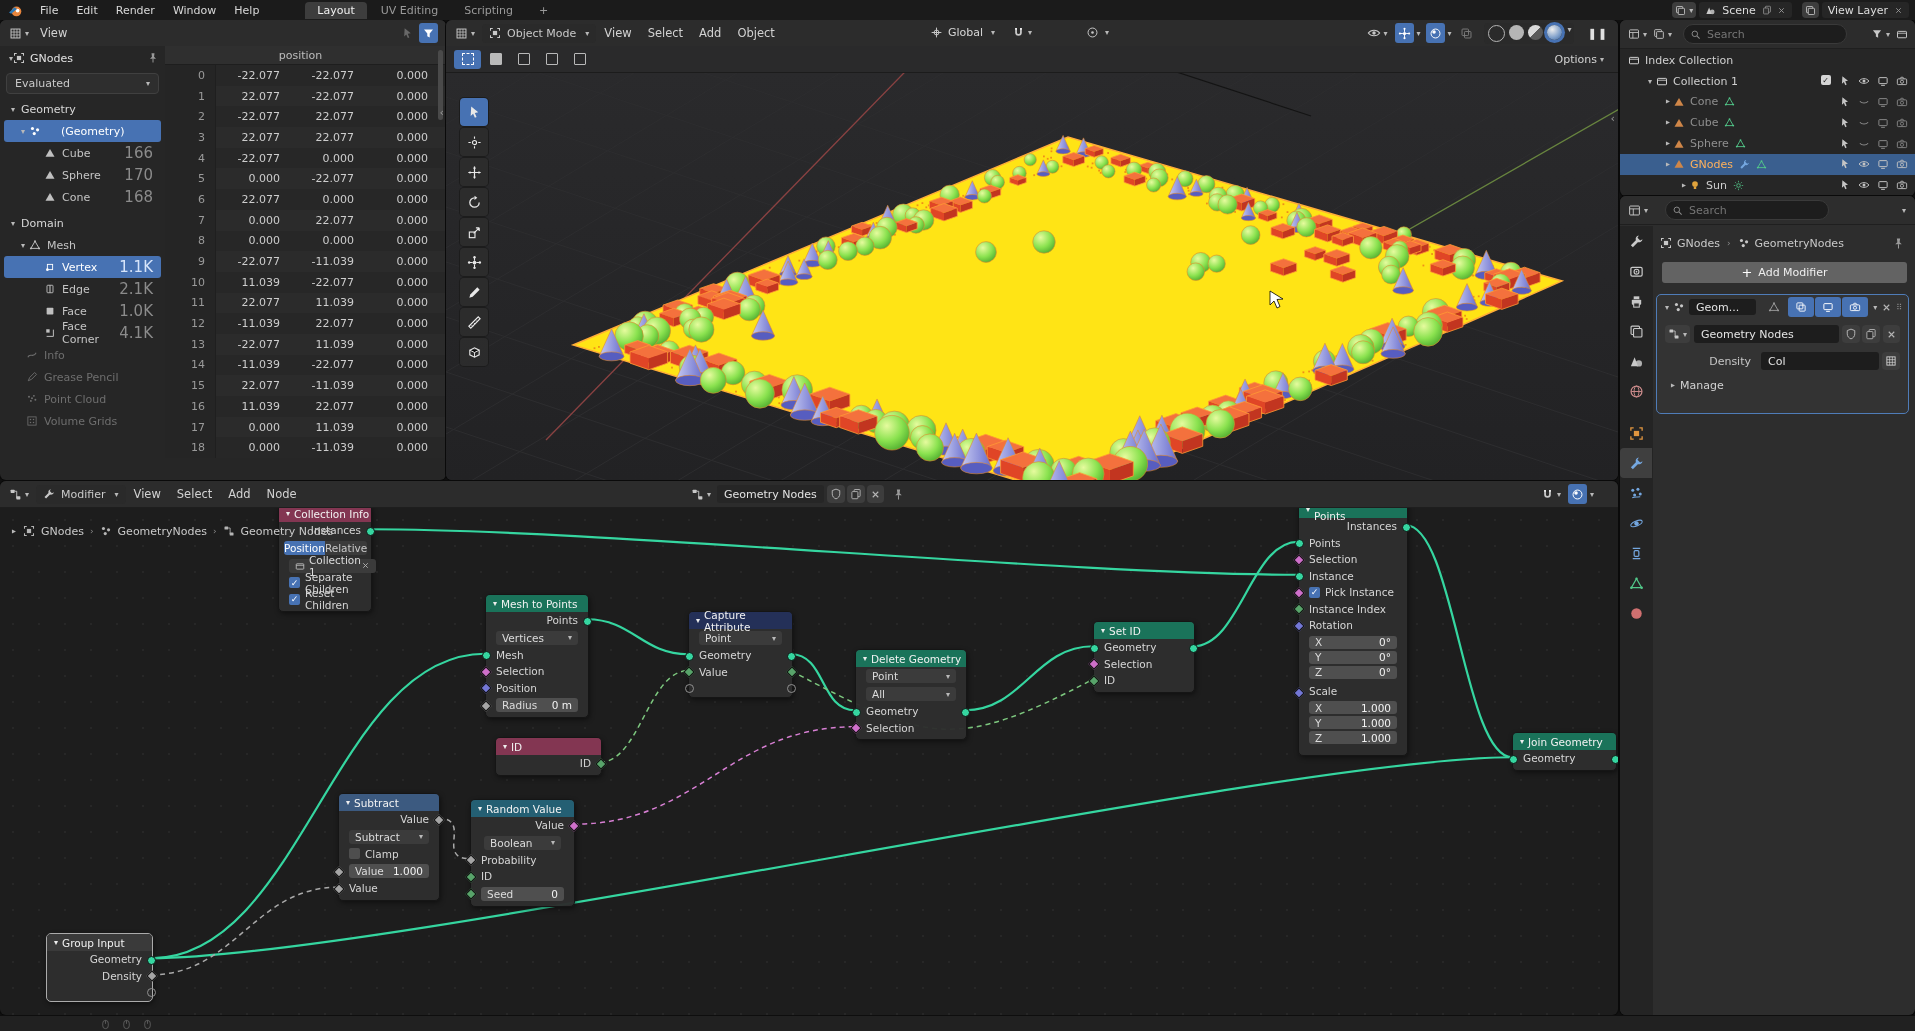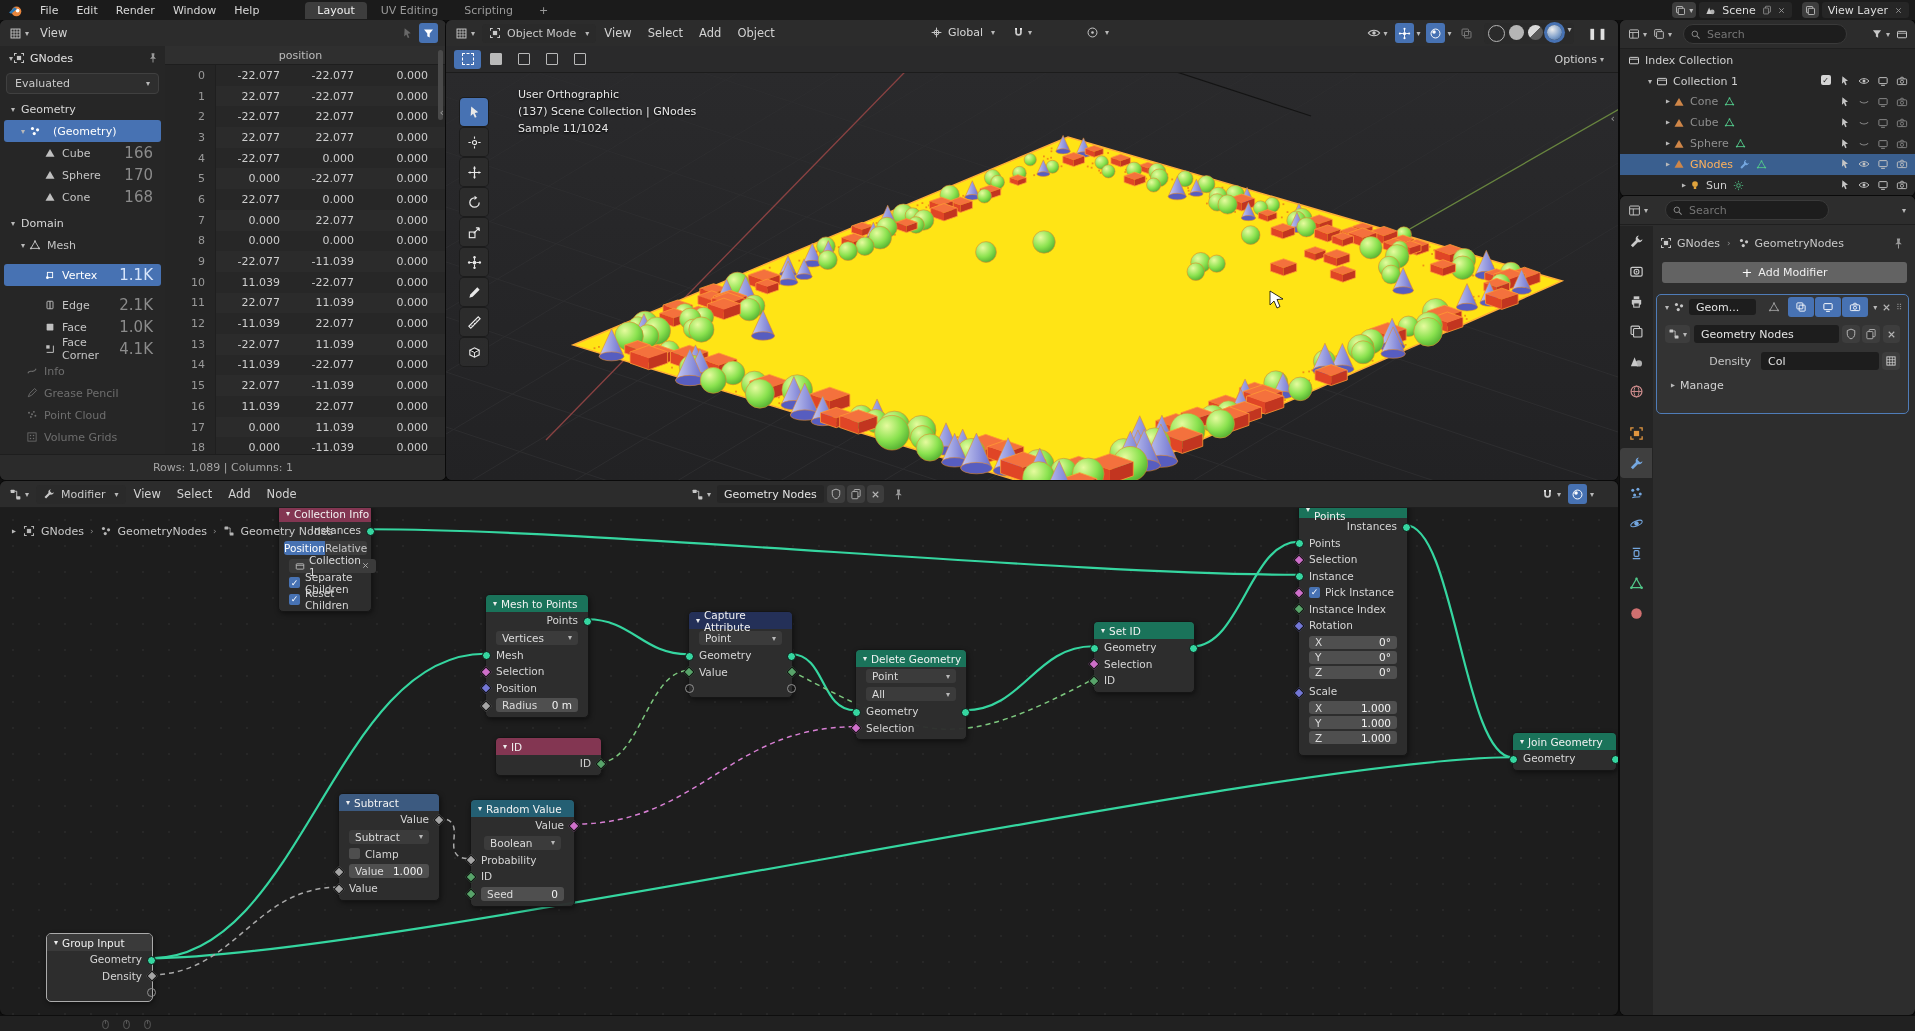--- a/index.html
+++ b/index.html
@@ -179,21 +179,21 @@
         <div class="flex sect" style="height:22px;padding:0 8px;margin-top:4px"><span class="chv" style="margin-right:6px">▾</span>Geometry</div>
         <div class="treerow sel" style="margin:0 4px;padding-left:14px">
           <span class="chv" style="margin-right:4px">▾</span>
           <span style="display:inline-flex">
             <svg width="12" height="12" viewBox="0 0 16 16" style="display:block">
               <circle cx="4.6" cy="4.6" r="2.1" fill="#fff"></circle>
               <circle cx="11.4" cy="6.4" r="2.1" fill="#fff"></circle>
               <circle cx="7" cy="11.4" r="2.1" fill="#fff"></circle>
             </svg>
           </span>
-          <span style="margin-left:12px">(Geometry)</span>
+          <span style="margin-left:20px">(Geometry)</span>
         </div>
         <div class="treerow" style="margin:0 4px;padding-left:40px">
           <span style="display:inline-flex">
             <svg width="12" height="12" viewBox="0 0 16 16" style="display:block">
               <path d="M8 2.8L14 13H2Z" fill="#c0c0c0"></path>
             </svg>
           </span>
           <span style="margin-left:6px">Cube</span>
           <span class="cnt">166</span>
         </div>
@@ -221,21 +221,21 @@
           <span style="display:inline-flex">
             <svg width="12" height="12" viewBox="0 0 16 16" style="display:block">
               <path d="M8 3L13.5 12.5H2.5Z" fill="none" stroke="#c0c0c0" stroke-width="1.3"></path>
               <circle cx="8" cy="3" r="1.3" fill="#c0c0c0"></circle>
               <circle cx="13.5" cy="12.5" r="1.3" fill="#c0c0c0"></circle>
               <circle cx="2.5" cy="12.5" r="1.3" fill="#c0c0c0"></circle>
             </svg>
           </span>
           <span style="margin-left:6px">Mesh</span>
         </div>
-        <div class="treerow sel" style="margin:8px 4px;padding-left:40px">
+        <div class="treerow sel" style="margin:0 4px;padding-left:40px">
           <span style="display:inline-flex">
             <svg width="12" height="12" viewBox="0 0 16 16" style="display:block">
               <rect x="4.5" y="4.5" width="7" height="7" fill="none" stroke="#fff" stroke-width="1.2"></rect>
               <circle cx="4.5" cy="11.5" r="1.8" fill="#fff"></circle>
             </svg>
           </span>
           <span style="margin-left:6px">Vertex</span>
           <span class="cnt">1.1K</span>
         </div>
         <div class="treerow" style="margin:0 4px;padding-left:40px">
@@ -423,23 +423,20 @@
           <span class="cell" style="width:64px">0.000</span>
         </div>
         <div class="ssrow" style="background:#272727">
           <span class="cell" style="width:40px;color:#9a9a9a;background:#252525;height:100%;display:flex;align-items:center;justify-content:flex-end;border-right:1px solid #1f1f1f">18</span>
           <span class="cell" style="width:64px">0.000</span>
           <span class="cell" style="width:64px">-11.039</span>
           <span class="cell" style="width:64px">0.000</span>
         </div>
         <div class="abs" style="right:3px;top:4px;width:5px;height:70px;background:#4a4a4a;border-radius:3px"></div>
       </div>
-    <div class="abs" style="left:0;right:0;bottom:0;height:25px;background:#2b2b2b;border-top:1px solid #1e1e1e;display:flex;align-items:center;justify-content:center">
-      <span style="color:#a5a5a5;font-size:11px">Rows: 1,089   |   Columns: 1</span>
-    </div>
     <span class="edgechev" style="right:2px;top:86px">‹</span>
   </div>
 
   <div id="vp" class="ed">
     <div id="vph1">
         <div class="flex" style="height:26px;padding-left:6px">
           <span class="ibtn">
             <svg width="13" height="13" viewBox="0 0 16 16" style="display:block">
               <rect x="2.5" y="2.5" width="11" height="11" fill="none" stroke="#c8c8c8" stroke-width="1.2"></rect>
               <path d="M2.5 6.2H13.5M2.5 9.8H13.5M6.2 2.5V13.5M9.8 2.5V13.5" stroke="#c8c8c8" stroke-width="0.9"></path>
@@ -1480,25 +1477,20 @@
         <circle cx="642.2107899775871" cy="401.89924009415233" r="15.893016442786461" fill="url(#gs)" stroke="#e08a2d" stroke-width="0.6"></circle>
         <circle cx="592.7267332755048" cy="405.77588708029606" r="16.13699195452599" fill="url(#gs)" stroke="#e08a2d" stroke-width="0.6"></circle>
         <polygon points="616.457169678749,406.64494376889763 633.6140019990976,400.64005245677566 650.7708343194462,406.64494376889763 633.6140019990976,412.64983508101966" fill="#f4713d"></polygon>
         <polygon points="616.457169678749,406.64494376889763 633.6140019990976,412.64983508101966 633.6140019990976,422.9439344732288 616.457169678749,416.9390431611068" fill="#e04526"></polygon>
         <polygon points="633.6140019990976,412.64983508101966 650.7708343194462,406.64494376889763 650.7708343194462,416.9390431611068 633.6140019990976,422.9439344732288" fill="#c23520"></polygon>
         <polygon points="616.457169678749,406.64494376889763 633.6140019990976,400.64005245677566 650.7708343194462,406.64494376889763 650.7708343194462,416.9390431611068 633.6140019990976,422.9439344732288 616.457169678749,416.9390431611068" fill="none" stroke="#ff9a33" stroke-width="0.8"></polygon>
         <polygon points="596.792981698448,424.91641887041675 629.4667881610313,424.91641887041675 613.1298849297397,388.6121894675464" fill="url(#gc)" stroke="#e08a2d" stroke-width="0.6"></polygon>
         <ellipse cx="613.1298849297397" cy="424.91641887041675" rx="16.33690323129166" ry="5.899437277966434" fill="#575dc0" stroke="#e08a2d" stroke-width="0.6"></ellipse>
         <path d="M824 219 l0 14 l4 -4 l3 7 l3 -1.5 l-3 -7 l6 -0.5 Z" fill="#fff" stroke="#000" stroke-width="0.8"></path>
       </svg>
-    <div id="vp-text" class="abs vptxt" style="left:72px;top:66px;z-index:5">
-        <div>User Orthographic</div>
-        <div>(137) Scene Collection | GNodes</div>
-        <div>Sample 11/1024</div>
-      </div>
     <div id="vp-tools" class="abs" style="left:14px;top:78px;z-index:5">
         <div class="tool on">
           <svg width="15" height="15" viewBox="0 0 16 16" style="display:block">
             <path d="M4.5 1.5L12 7.8L8.3 8.4L10.2 12.8L8.4 13.6L6.5 9.2L3.9 11.8Z" fill="#e8e8e8"></path>
           </svg>
         </div>
         <div class="tool">
           <svg width="15" height="15" viewBox="0 0 16 16" style="display:block">
             <circle cx="8" cy="8" r="2.2" fill="none" stroke="#e8e8e8" stroke-width="1.2"></circle>
             <path d="M8 1.5V4M8 12V14.5M1.5 8H4M12 8H14.5" stroke="#e8e8e8" stroke-width="1.2"></path>

